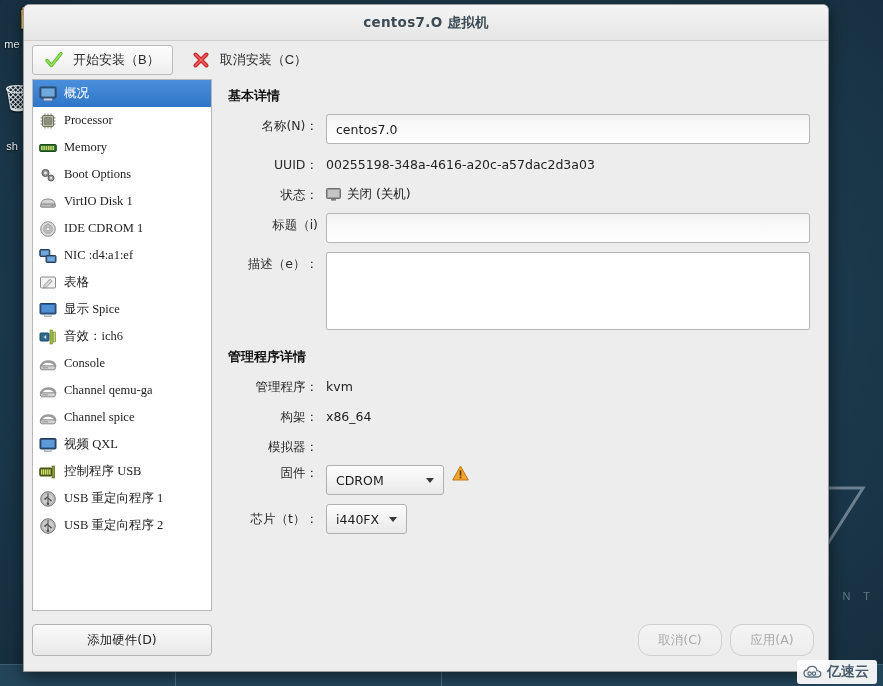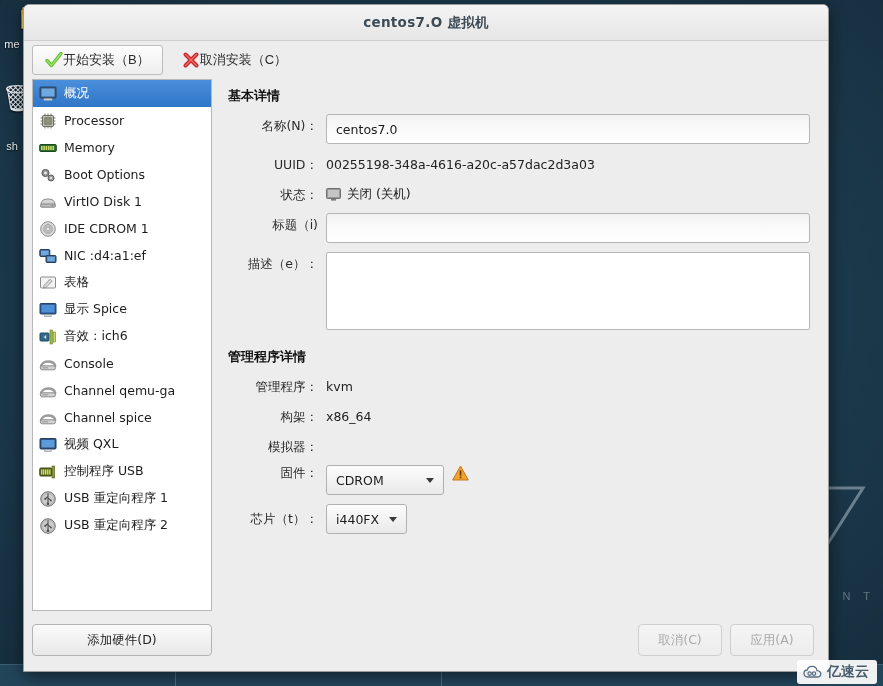--- a/index.html
+++ b/index.html
@@ -91,21 +91,21 @@
   }
 
   #toolbar {
     height: 38px; flex: 0 0 38px;
     display: flex; align-items: center;
     padding: 0 8px;
     gap: 6px;
     background: #ededed;
   }
   .tb-btn {
-    display: flex; align-items: center; gap: 0;
+    display: flex; align-items: center; gap: 10px;
     height: 30px;
     padding: 0 12px;
     font-size: 13px; color: #2b2b2b;
     border: 1px solid transparent;
     border-radius: 3px;
     background: transparent;
     cursor: pointer;
     white-space: nowrap;
   }
   .tb-btn.raised {
@@ -133,20 +133,21 @@
     align-self: stretch;
   }
   .hw-item {
     display: flex; align-items: center; gap: 7px;
     height: 27px;
     padding: 0 6px;
     font-size: 12.5px;
     color: #1c1c1c;
     cursor: pointer;
     white-space: nowrap;
+    font-family: Liberation Serif, serif;
   }
   .hw-item.selected {
     background: linear-gradient(#4a8fdb, #2f76c8);
     color: #ffffff;
   }
   .hw-ico { width: 18px; height: 18px; flex: 0 0 18px; }
 
   
   #detail {
     flex: 1 1 auto;
@@ -241,20 +242,21 @@
     cursor: pointer;
     font-family: "DejaVu Sans", "Liberation Sans", sans-serif;
     white-space: nowrap;
   }
   .btn.wide { min-width: 180px; }
   .btn.disabled {
     color: #a9a9a9;
     background: linear-gradient(#f4f4f4, #ededed);
     border-color: #cfcfcf;
     cursor: default;
+    border-radius: 12px;
   }
   .spacer { flex: 1 1 auto; }
 
   
   #watermark {
     position: absolute;
     right: 6px; bottom: 2px;
     display: flex; align-items: center; gap: 4px;
     background: rgba(255,255,255,.93);
     padding: 3px 8px 3px 6px;

